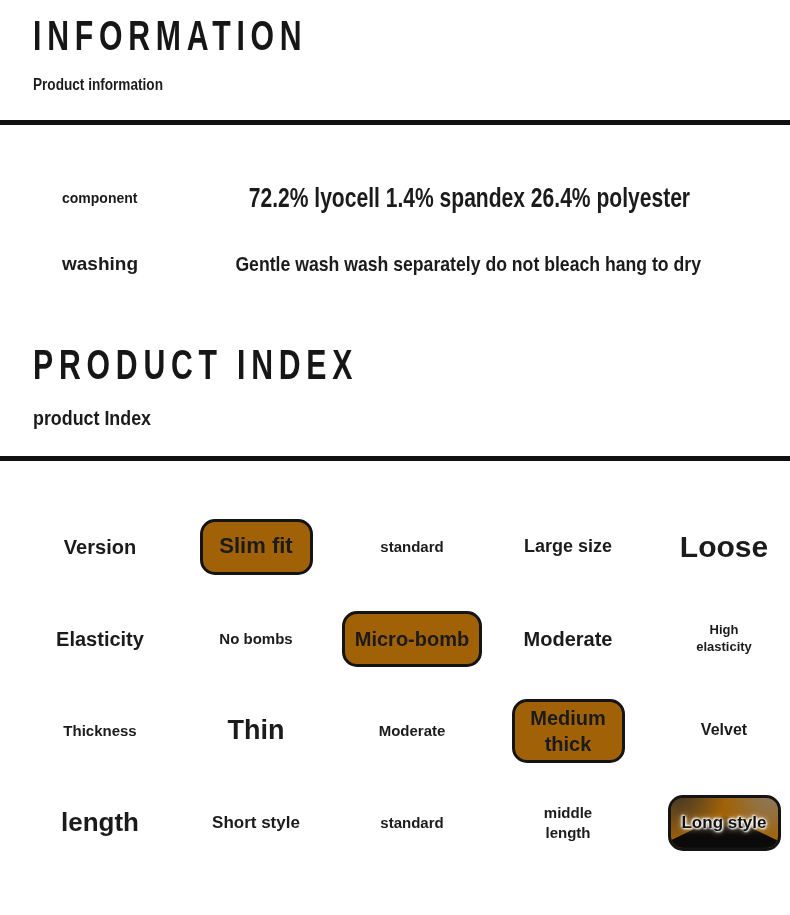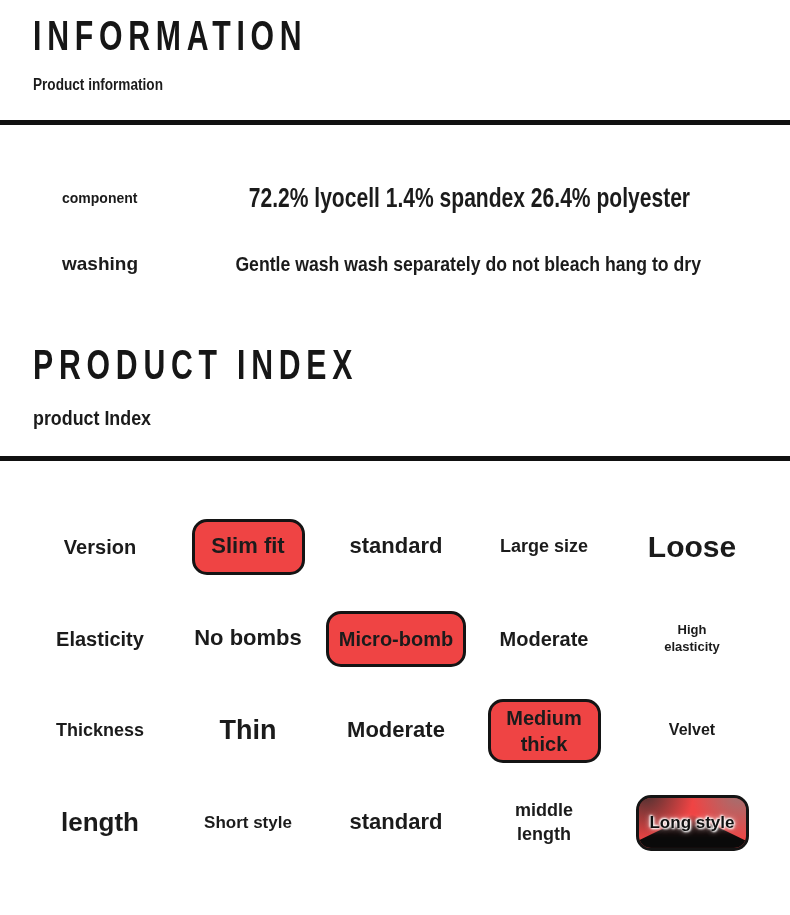--- a/index.html
+++ b/index.html
@@ -47,39 +47,39 @@
     flex:1; text-align:center; font-weight:700; white-space:nowrap;
     padding-right:40px;
   }
   .value-lg { font-size:27px; transform:scaleX(0.78); transform-origin:center; }
   .value-md { font-size:21px; transform:scaleX(0.84); transform-origin:center; }
 
   .index-head { margin-top:44px; }
 
   
   .grid { margin:40px 0 0 26px; }
-  .grid-row { display:flex; height:92px; align-items:center; }
+  .grid-row { display:flex; height:92px; align-items:center;gap:8px; }
   .gcell {
     width:148px; flex-shrink:0;
     display:flex; align-items:center; justify-content:center;
     text-align:center; font-weight:700;
     white-space:pre-line; line-height:1.3;
   }
-  .fs13{font-size:13px;} .fs15{font-size:18px;} .fs16{font-size:20px;}
-  .fs17{font-size:17px;text-align:right;} .fs18{font-size:18px;} .fs19{font-size:22px;}
+  .fs13{font-size:13px;} .fs15{font-size:15px;} .fs16{font-size:20px;}
+  .fs17{font-size:17px;text-align:right;} .fs18{font-size:18px;} .fs19{font-size:15px;}
   .fs20{font-size:20px;} .fs22{font-size:22px;} .fs24{font-size:16px;}
   .fs26{font-size:26px;} .fs30{font-size:30px;}
   .fs32{font-size:27px;}
 
   .boxed {
     min-width:113px; min-height:56px; box-sizing:border-box;
     border:3px solid #141414; border-radius:15px;
     display:flex; align-items:center; justify-content:center;
     padding:3px 10px;
-    background:#ef4444;
+    background:#a16207;
   }
 
   
   .artifact { position:relative; overflow:hidden; }
   .artifact::before {
     content:""; position:absolute; inset:0;
     background:
       radial-gradient(circle at 6% -10%, rgba(45,45,45,0.85), rgba(45,45,45,0) 42%),
       radial-gradient(circle at 94% -10%, rgba(130,130,130,0.75), rgba(130,130,130,0) 42%);
   }

